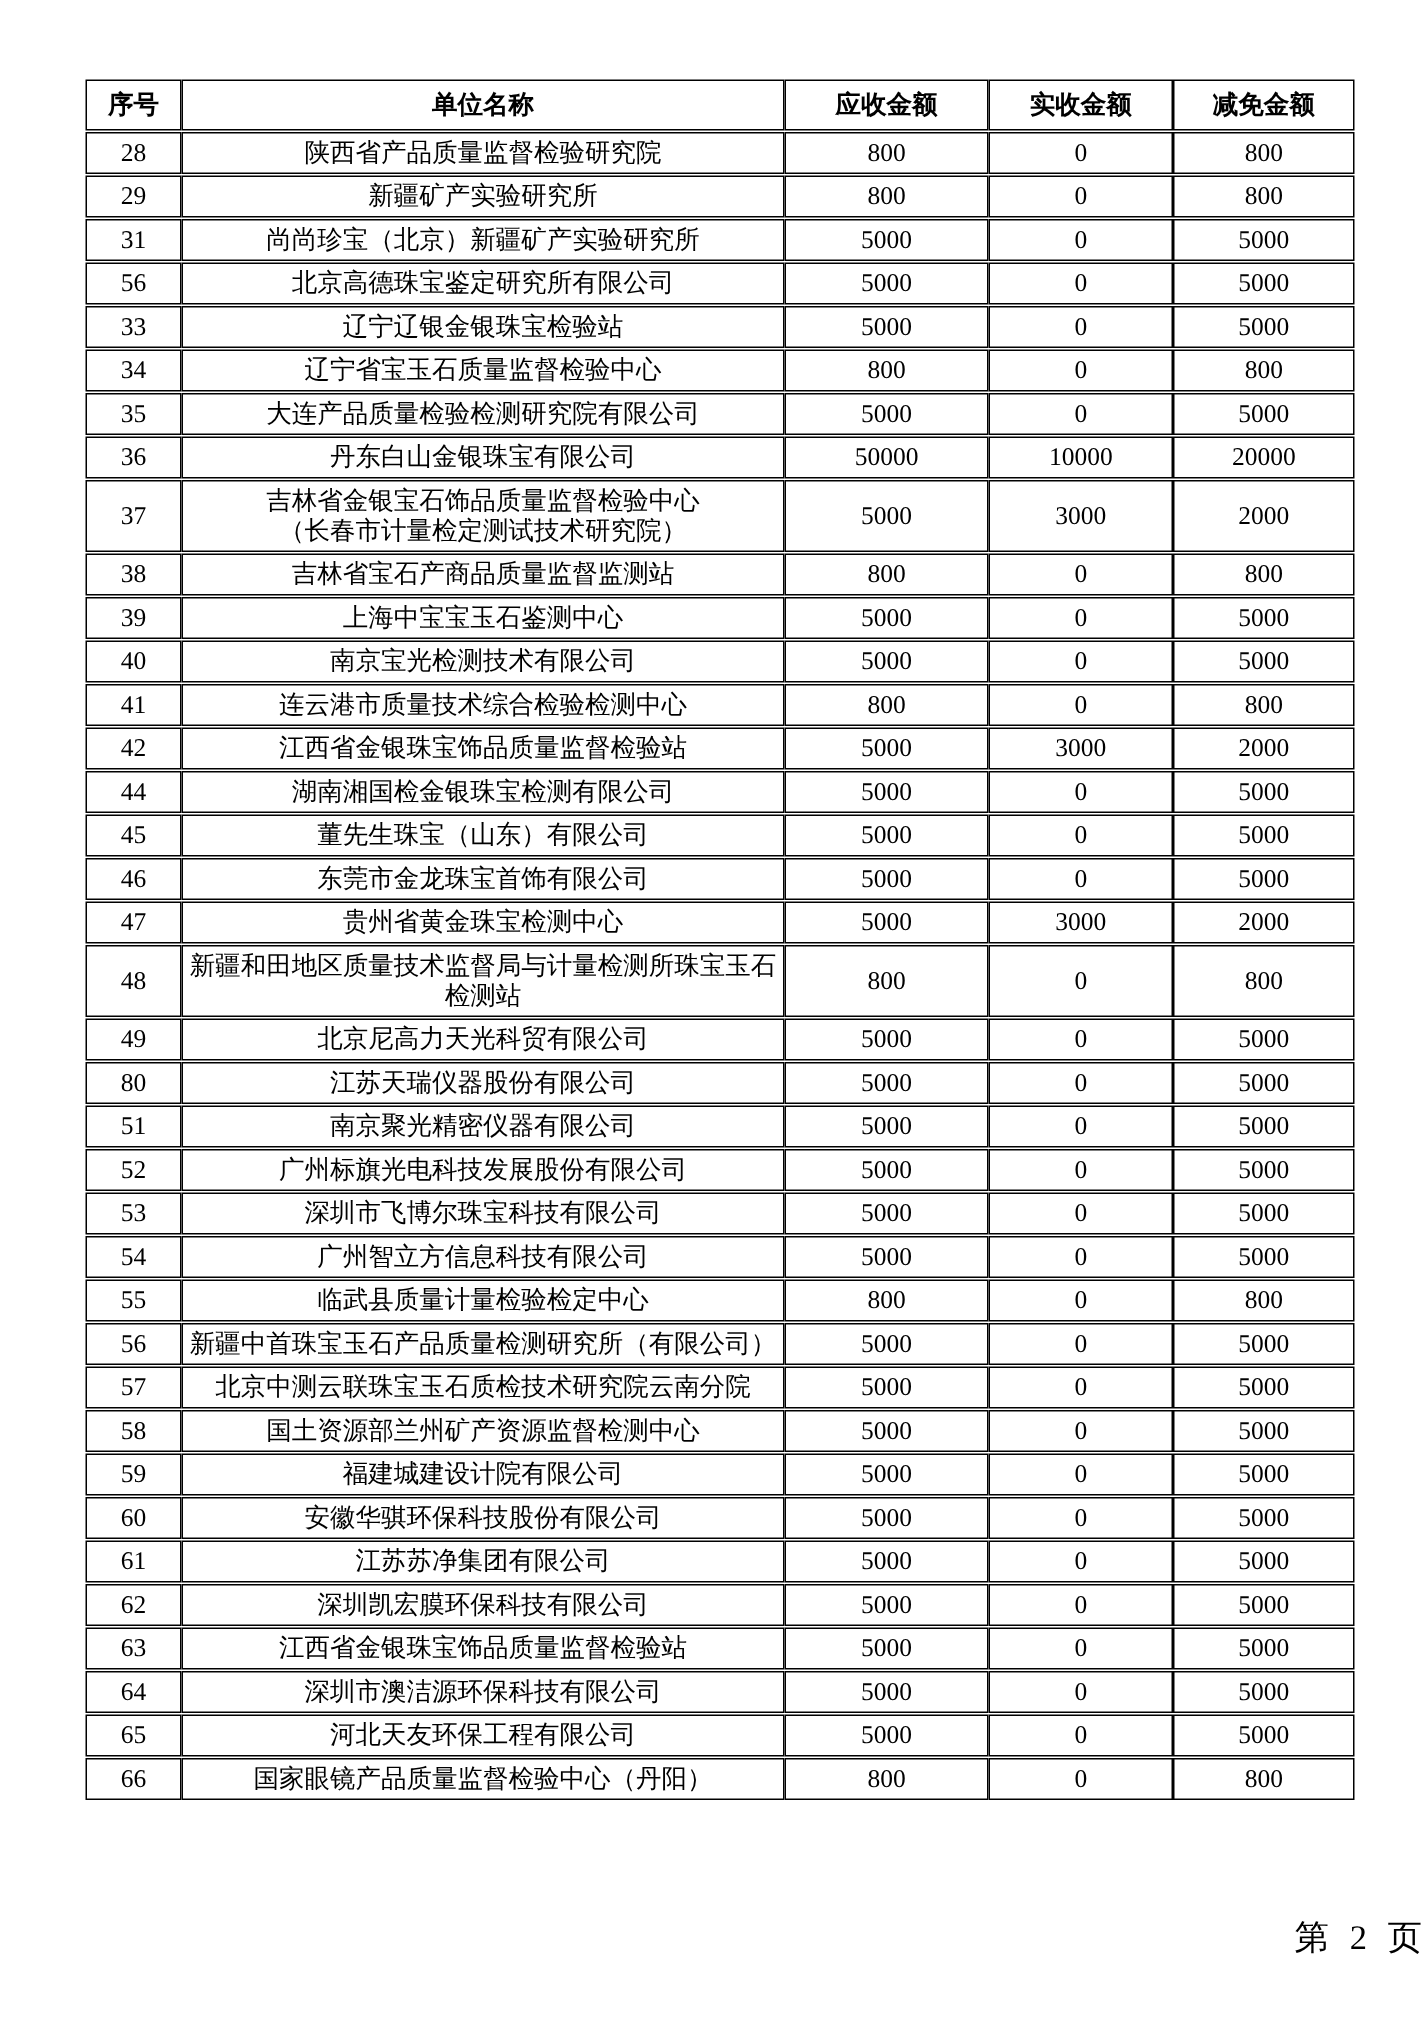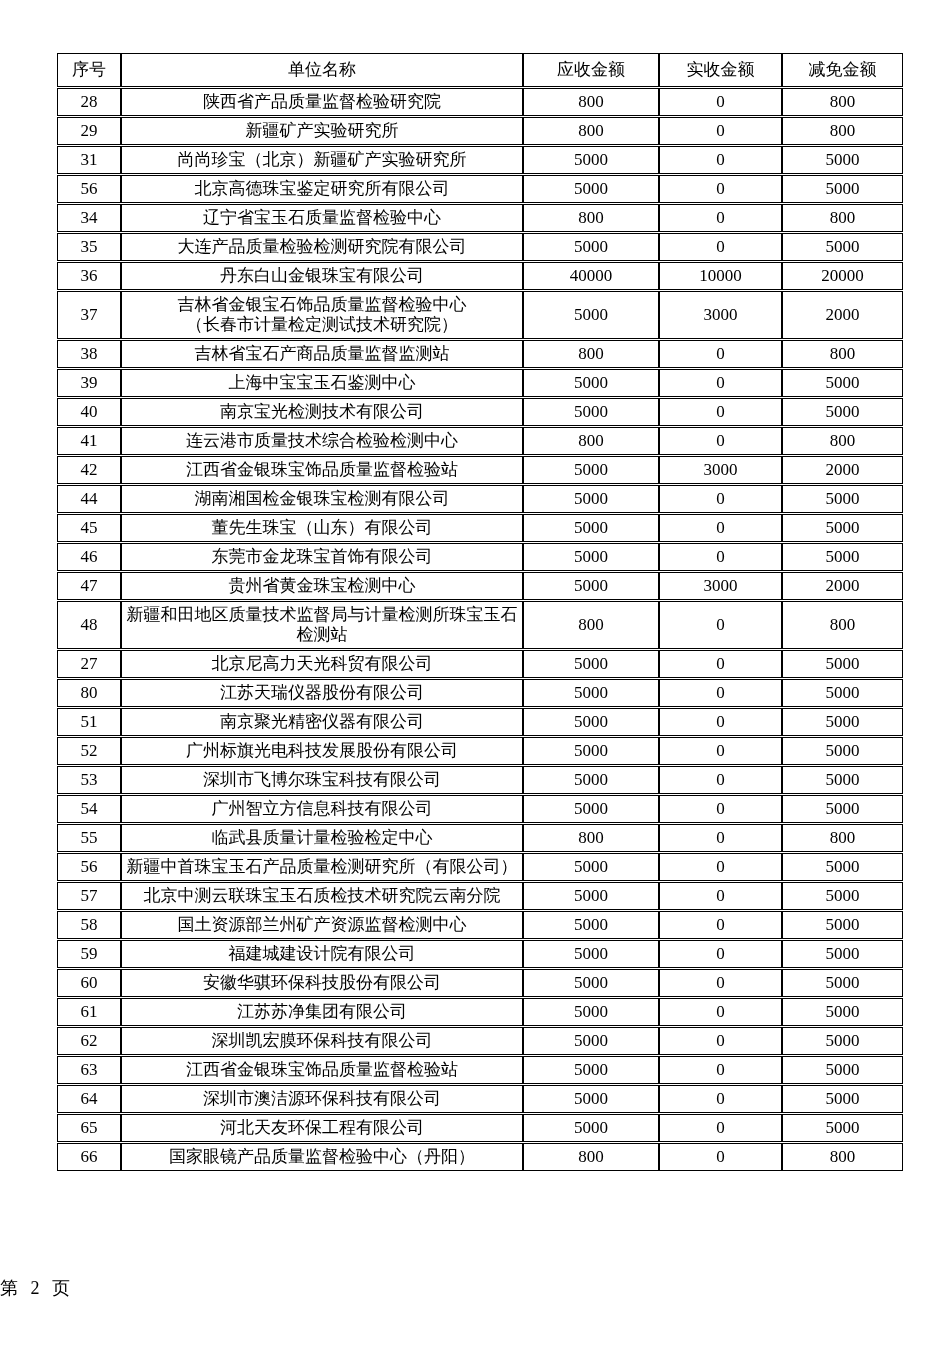--- a/index.html
+++ b/index.html
@@ -26,21 +26,21 @@
   }
   table.fee-table th,
   table.fee-table td {
     border: 1px solid #000000;
     font-size: 17px;
     line-height: 20px;
     vertical-align: middle;
     background: #ffffff;
   }
   table.fee-table th {
-    font-weight: normal;
+    font-weight: bold;
     text-align: center;
     padding: 5px 4px;
     line-height: 22px;
   }
   table.fee-table td {
     padding: 3px 4px;
   }
   td.cell-no,
   td.cell-num {
     text-align: center;
@@ -48,22 +48,22 @@
   td.cell-name {
     text-align: center;
     padding-left: 6px;
     white-space: pre-line;
   }
   .page-footer {
     position: absolute;
     left: 0;
     top: 1276px;
     width: 100%;
-    text-align: left;
-    font-size: 18px;
+    text-align: right;
+    font-size: 23px;
     letter-spacing: 4px;
   }
 </style>
 </head>
 <body>
 
 <div class="page">
 
   <table class="fee-table">
     <colgroup>
@@ -109,41 +109,48 @@
   </tr>
 
   <tr>
     <td class="cell-no">56</td>
     <td class="cell-name">北京高德珠宝鉴定研究所有限公司</td>
     <td class="cell-num">5000</td>
     <td class="cell-num">0</td>
     <td class="cell-num">5000</td>
   </tr>
 
+  <tr>
+    <td class="cell-no">33</td>
+    <td class="cell-name">辽宁辽银金银珠宝检验站</td>
+    <td class="cell-num">5000</td>
+    <td class="cell-num">0</td>
+    <td class="cell-num">5000</td>
+  </tr>
 
   <tr>
     <td class="cell-no">34</td>
     <td class="cell-name">辽宁省宝玉石质量监督检验中心</td>
     <td class="cell-num">800</td>
     <td class="cell-num">0</td>
     <td class="cell-num">800</td>
   </tr>
 
   <tr>
     <td class="cell-no">35</td>
     <td class="cell-name">大连产品质量检验检测研究院有限公司</td>
     <td class="cell-num">5000</td>
     <td class="cell-num">0</td>
     <td class="cell-num">5000</td>
   </tr>
 
   <tr>
     <td class="cell-no">36</td>
     <td class="cell-name">丹东白山金银珠宝有限公司</td>
-    <td class="cell-num">40000</td>
+    <td class="cell-num">50000</td>
     <td class="cell-num">10000</td>
     <td class="cell-num">20000</td>
   </tr>
 
   <tr>
     <td class="cell-no">37</td>
     <td class="cell-name">吉林省金银宝石饰品质量监督检验中心
 （长春市计量检定测试技术研究院）</td>
     <td class="cell-num">5000</td>
     <td class="cell-num">3000</td>
@@ -225,21 +232,21 @@
 
   <tr>
     <td class="cell-no">48</td>
     <td class="cell-name">新疆和田地区质量技术监督局与计量检测所珠宝玉石检测站</td>
     <td class="cell-num">800</td>
     <td class="cell-num">0</td>
     <td class="cell-num">800</td>
   </tr>
 
   <tr>
-    <td class="cell-no">27</td>
+    <td class="cell-no">49</td>
     <td class="cell-name">北京尼高力天光科贸有限公司</td>
     <td class="cell-num">5000</td>
     <td class="cell-num">0</td>
     <td class="cell-num">5000</td>
   </tr>
 
   <tr>
     <td class="cell-no">80</td>
     <td class="cell-name">江苏天瑞仪器股份有限公司</td>
     <td class="cell-num">5000</td>

